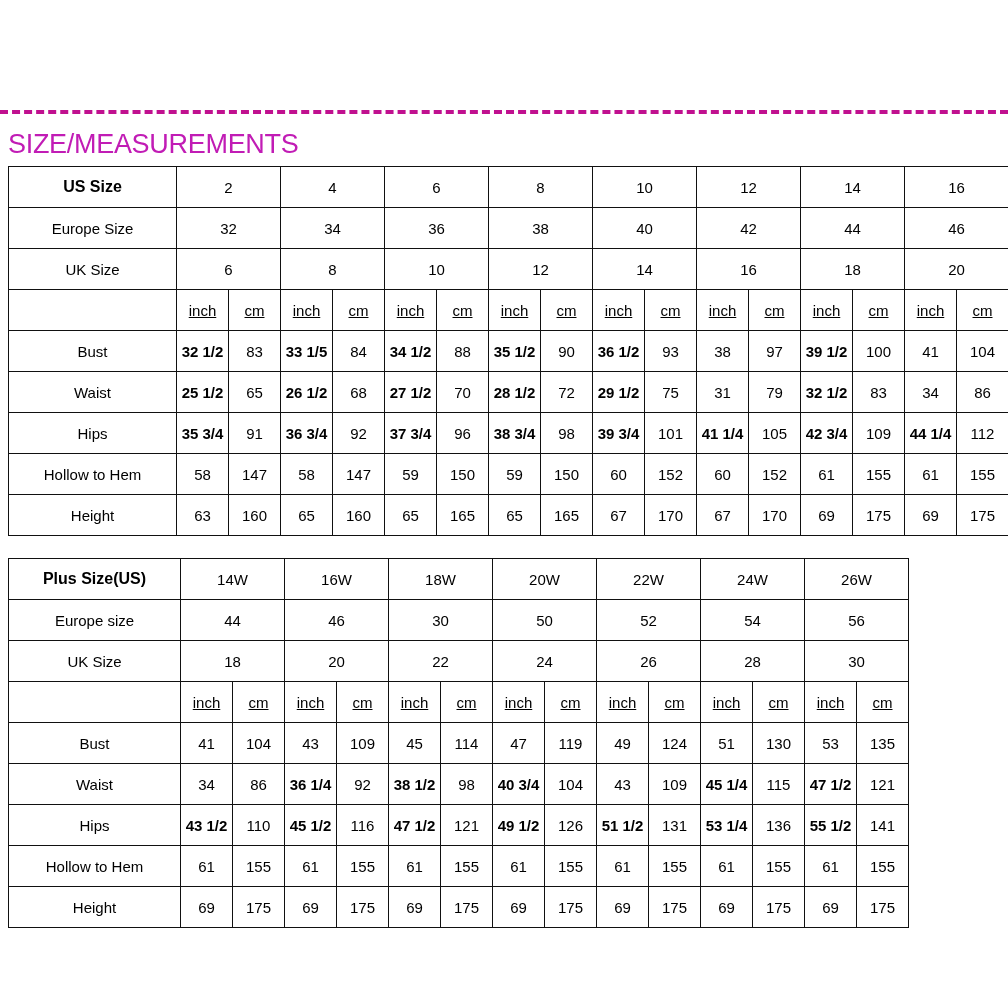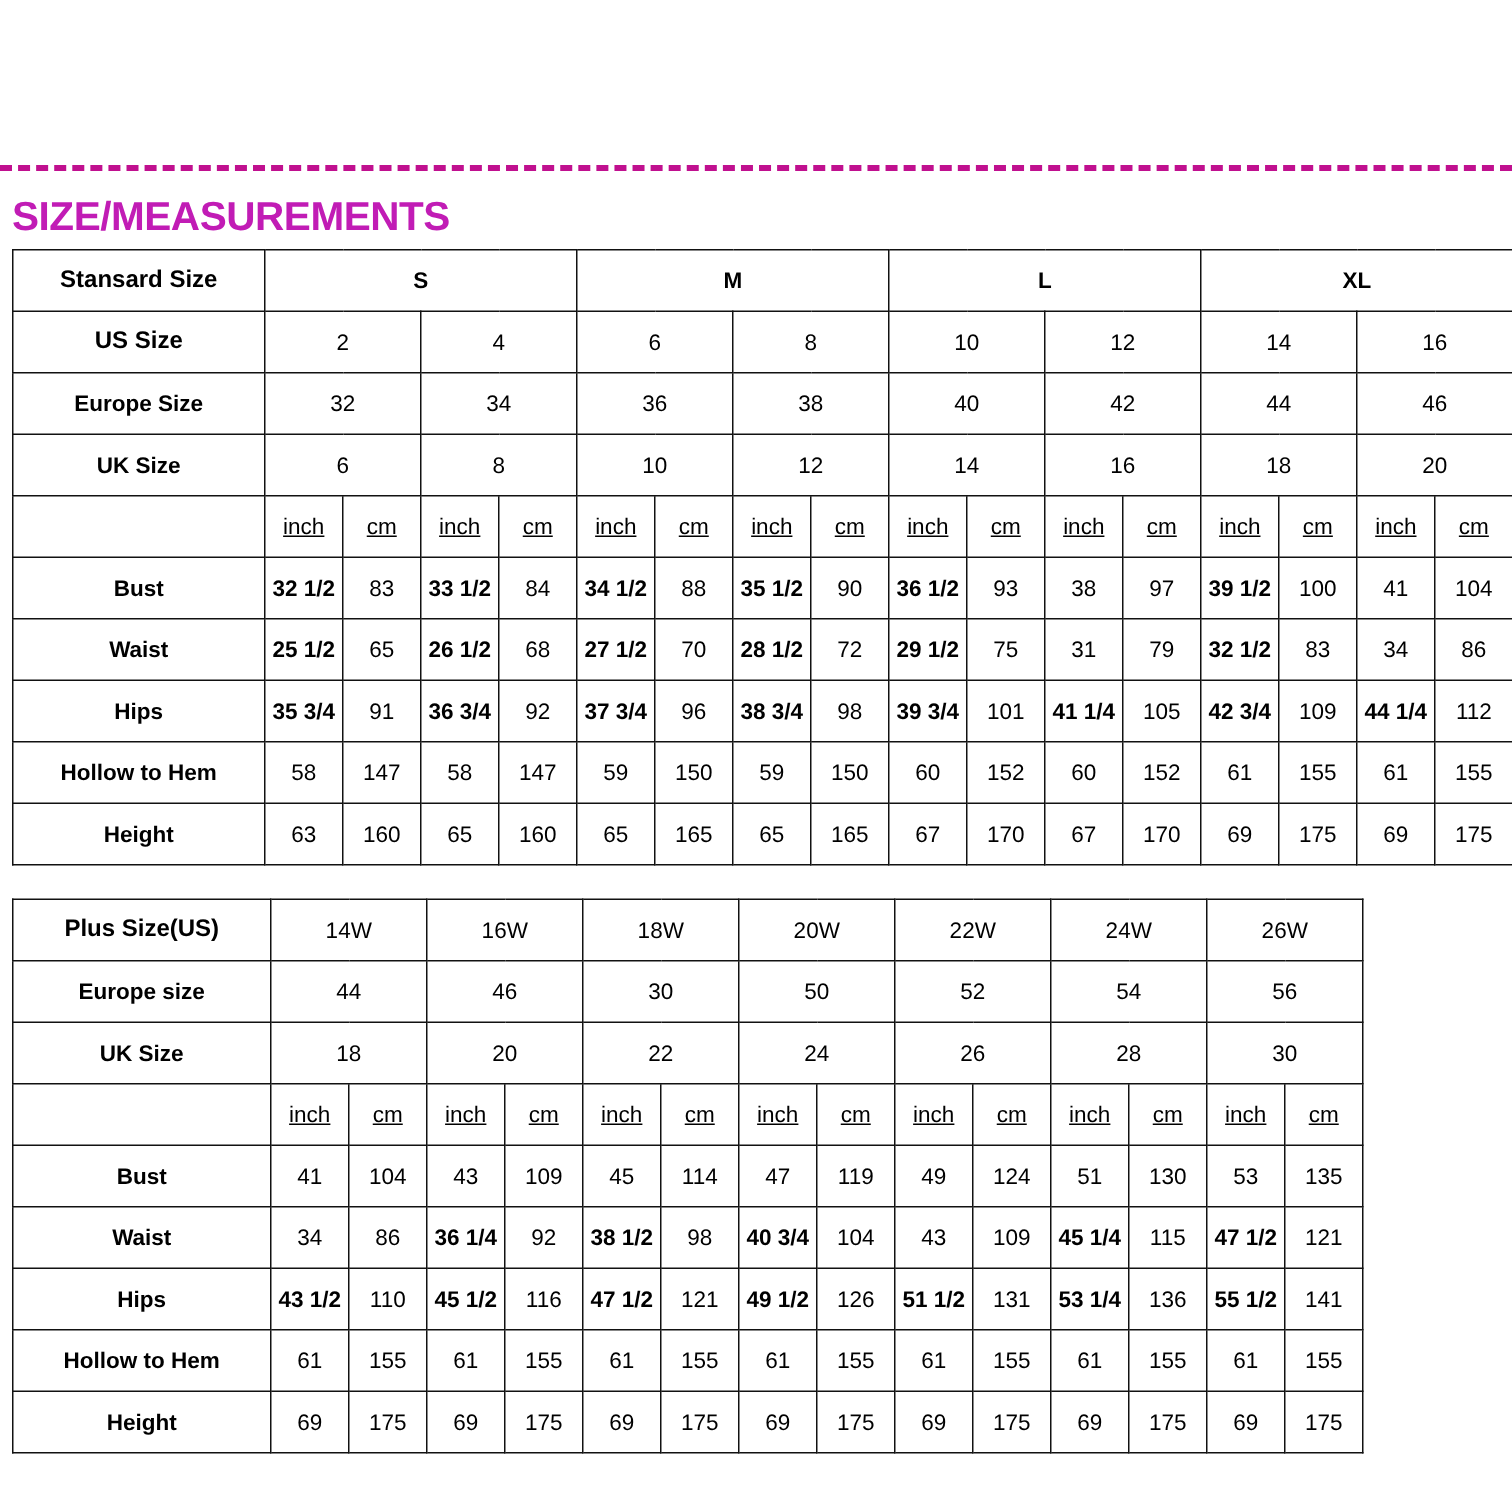--- a/index.html
+++ b/index.html
@@ -25,21 +25,21 @@
     height: 110px;
   }
   .dashed-rule {
     height: 6px;
     margin: 0 0 6px 0;
     border-top: 4px dashed #c0108f;
     width: 100%;
   }
   .title {
     font-size: 27px;
-    font-weight: bold;
+    font-weight: normal;
     color: #c11cb5;
     letter-spacing: -0.3px;
     padding: 4px 0 8px 8px;
     line-height: 1.05;
   }
   table.size-table {
     border-collapse: collapse;
     table-layout: fixed;
     margin: 0 8px;
     width: 844px;
@@ -50,21 +50,20 @@
     text-align: center;
     vertical-align: middle;
     font-size: 15px;
     height: 40px;
     padding: 0 1px;
     overflow: hidden;
     white-space: nowrap;
   }
   td.rowlabel {
     font-size: 15.5px;
-    font-weight: bold;
   }
   td.rowlabel.bold {
     font-weight: bold;
     font-size: 16px;
   }
   td.grouphdr {
     font-weight: bold;
     font-size: 16px;
   }
   td.unit {
@@ -104,27 +103,20 @@
       <col style="width:52px">
         <col style="width:52px">
       <col style="width:52px">
         <col style="width:52px">
       <col style="width:52px">
         <col style="width:52px">
       <col style="width:52px">
         <col style="width:52px">
     </colgroup>
     <tbody>
-      <tr>
-        <td class="rowlabel bold">Stansard Size</td>
-        <td class="grouphdr" colspan="4">S</td>
-        <td class="grouphdr" colspan="4">M</td>
-        <td class="grouphdr" colspan="4">L</td>
-        <td class="grouphdr" colspan="4">XL</td>
-      </tr>
 
       <tr>
         <td class="rowlabel bold">US Size</td>
         <td colspan="2">2</td>
         <td colspan="2">4</td>
         <td colspan="2">6</td>
         <td colspan="2">8</td>
         <td colspan="2">10</td>
         <td colspan="2">12</td>
         <td colspan="2">14</td>
@@ -172,21 +164,21 @@
         <td class="unit">inch</td>
         <td class="unit">cm</td>
         <td class="unit">inch</td>
         <td class="unit">cm</td>
       </tr>
 
       <tr>
         <td class="rowlabel">Bust</td>
         <td class="small-num">32 1/2</td>
         <td>83</td>
-        <td class="small-num">33 1/2</td>
+        <td class="small-num">33 1/5</td>
         <td>84</td>
         <td class="small-num">34 1/2</td>
         <td>88</td>
         <td class="small-num">35 1/2</td>
         <td>90</td>
         <td class="small-num">36 1/2</td>
         <td>93</td>
         <td>38</td>
         <td>97</td>
         <td class="small-num">39 1/2</td>

